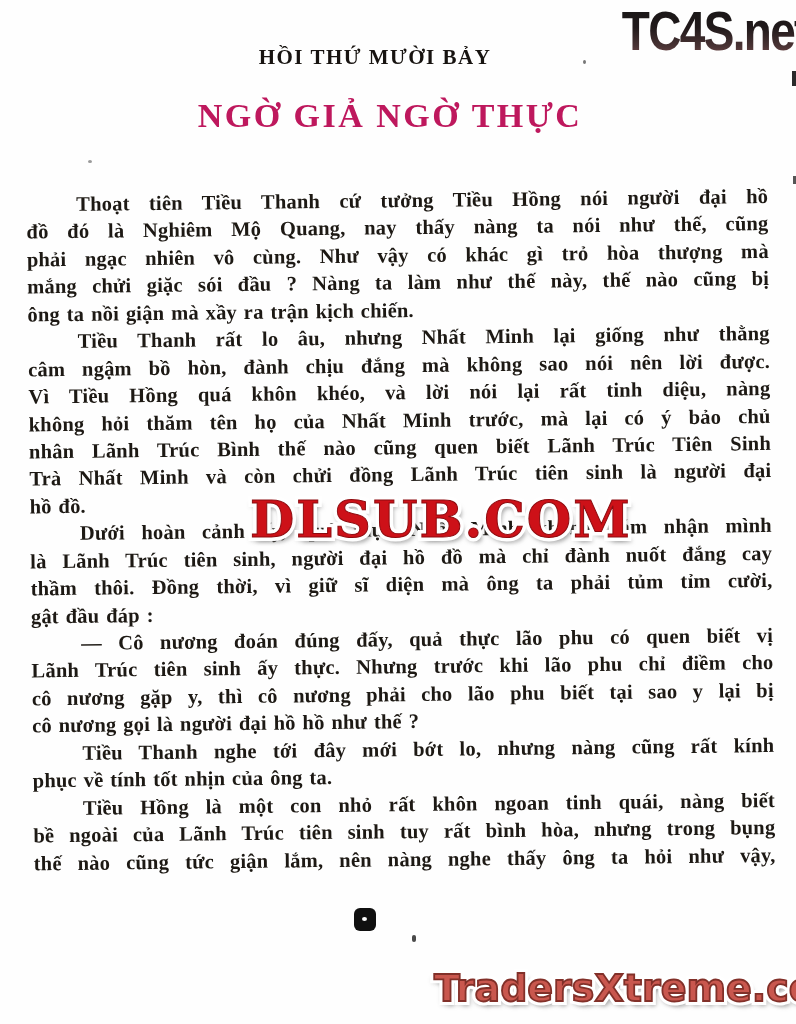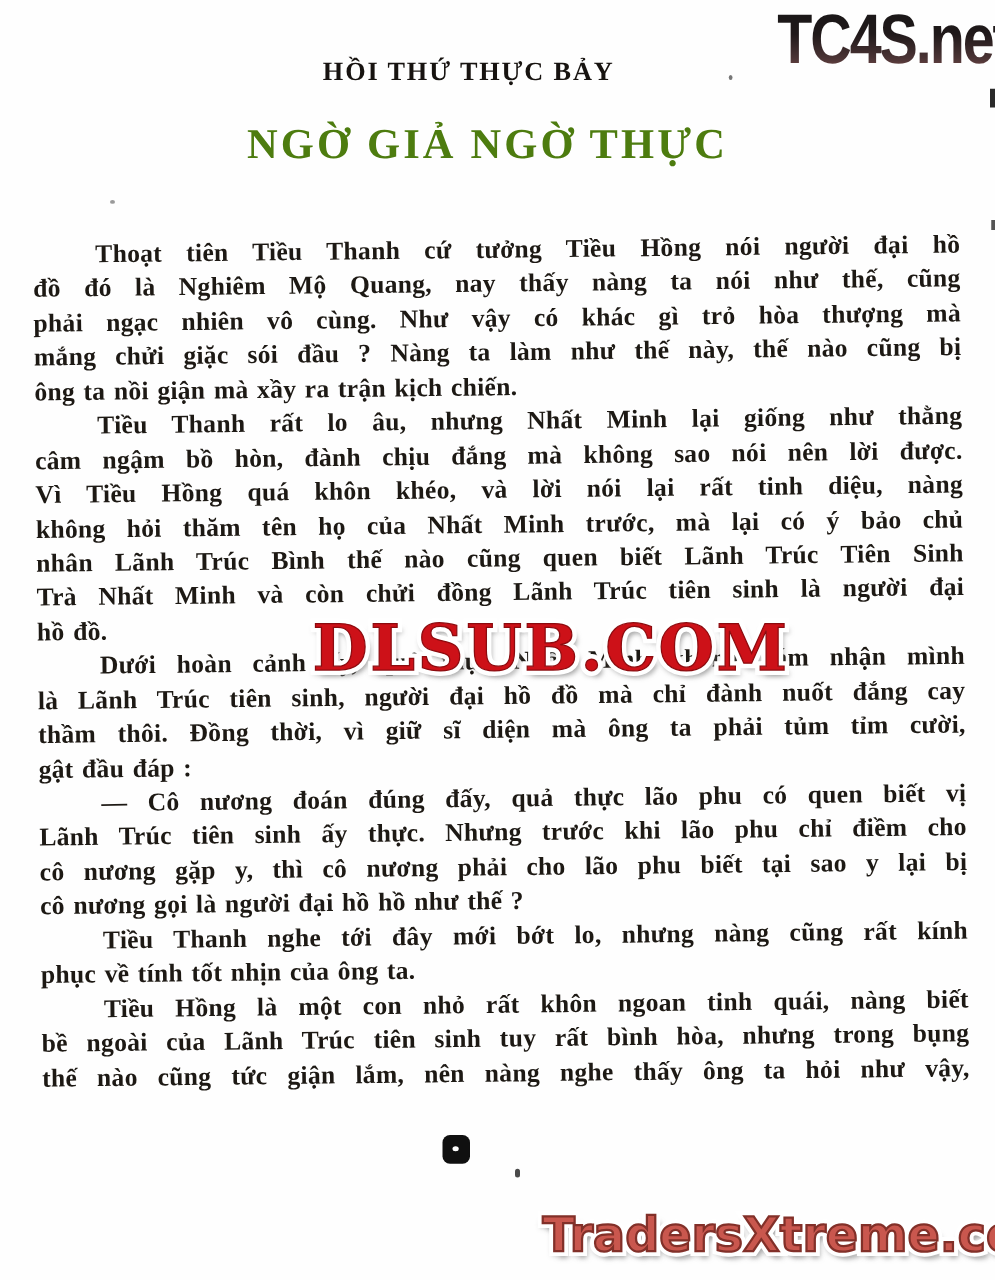--- a/index.html
+++ b/index.html
@@ -14,21 +14,21 @@
   }
   
   .chapter{
     position:absolute;top:45px;left:10px;width:730px;
     text-align:center;font-size:21px;font-weight:bold;letter-spacing:1.5px;
     color:#171310;
   }
   .title{
     position:absolute;top:97px;left:0;width:780px;
     text-align:center;font-size:34px;font-weight:bold;letter-spacing:2.5px;
-    color:#4d7c0f;
+    color:#be185d;
   }
   
   .body{
     position:absolute;top:183px;left:26px;width:742px;
     transform:rotate(-0.65deg);transform-origin:top right;
     font-size:20.5px;font-weight:600;color:#1d1914;
     word-spacing:1.5px;letter-spacing:.2px;
   }
   .ln{height:27.45px;line-height:27.45px;white-space:nowrap;overflow:visible;}
   .j{text-align:justify;text-align-last:justify;white-space:normal;}
@@ -75,21 +75,21 @@
 </style>
 </head>
 <body>
 
 <div class="page">
 
   <div class="wm-tc4s">
     <span>TC4S.net</span>
   </div>
 
-  <div class="chapter">HỒI THỨ THỰC BẢY</div>
+  <div class="chapter">HỒI THỨ MƯỜI BẢY</div>
   <div class="title">NGỜ GIẢ NGỜ THỰC</div>
 
   <div class="body">
     <div class="ln j ind">Thoạt tiên Tiều Thanh cứ tưởng Tiều Hồng nói người đại hồ</div>
     <div class="ln j">đồ đó là Nghiêm Mộ Quang, nay thấy nàng ta nói như thế, cũng</div>
     <div class="ln j">phải ngạc nhiên vô cùng. Như vậy có khác gì trỏ hòa thượng mà</div>
     <div class="ln j">mắng chửi giặc sói đầu ? Nàng ta làm như thế này, thế nào cũng bị</div>
     <div class="ln">ông ta nồi giận mà xầy ra trận kịch chiến.</div>
 
     <div class="ln j ind">Tiều Thanh rất lo âu, nhưng Nhất Minh lại giống như thằng</div>

